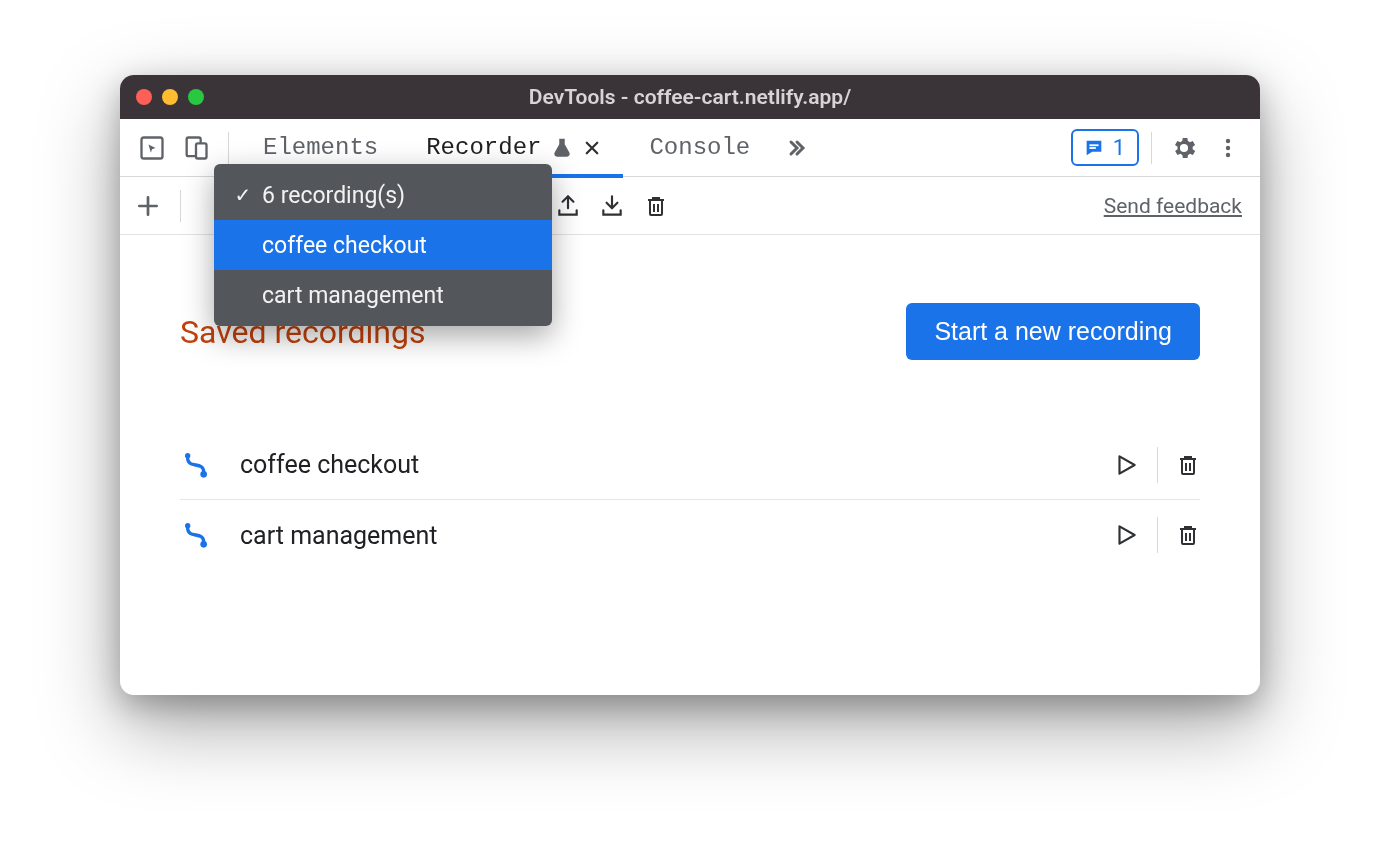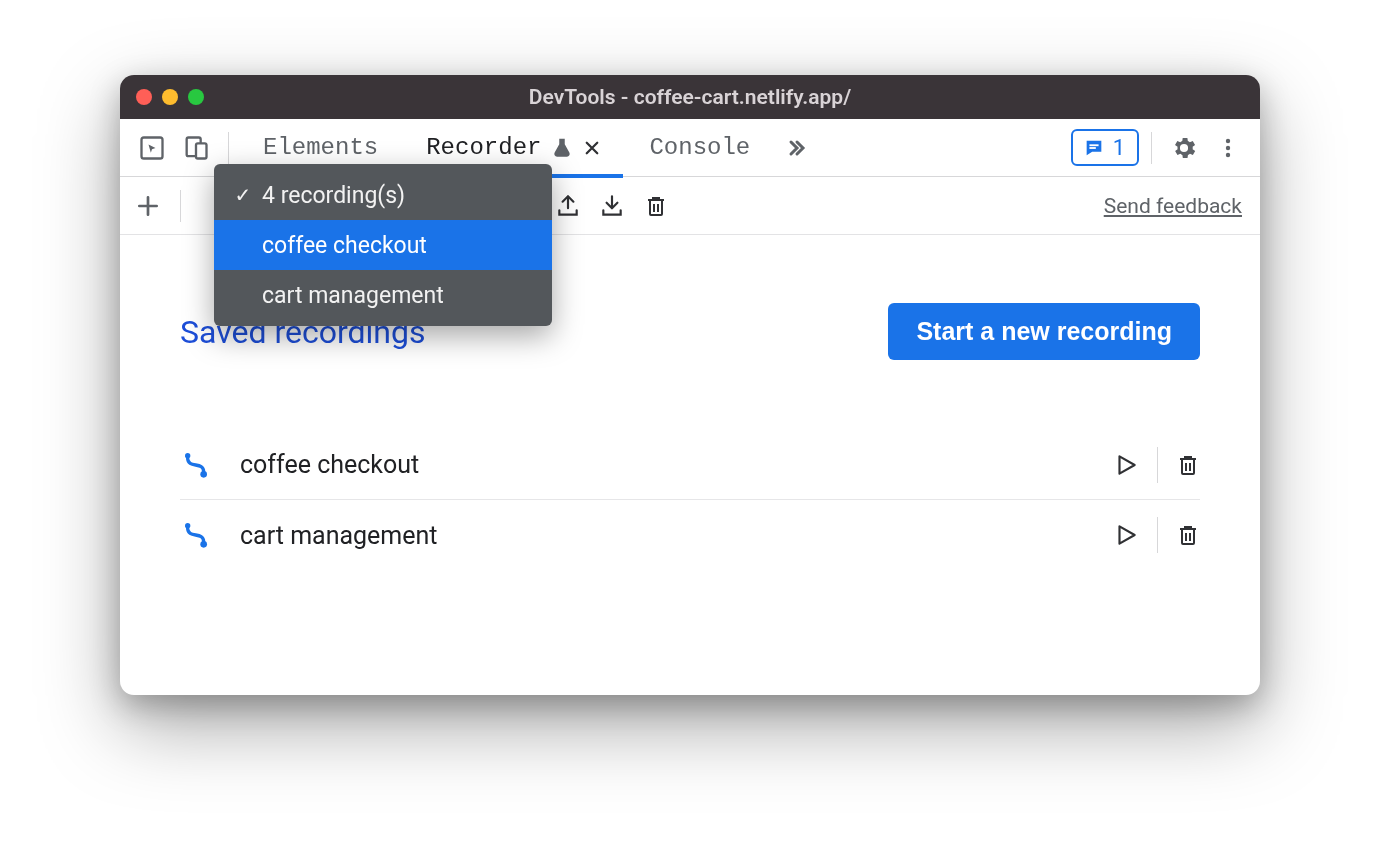--- a/index.html
+++ b/index.html
@@ -98,29 +98,29 @@
     position: relative;
   }
   .feedback {
     margin-left: auto;
     color: #5f6368;
     font-size: 21px;
     text-decoration: underline;
   }
   .content { padding: 28px 60px 20px 60px; position: relative; }
   .hrow { display: flex; align-items: center; justify-content: space-between; margin-top: 40px; }
-  .heading { font-size: 32px; font-weight: 400; color: #1d4ed8; }
+  .heading { font-size: 32px; font-weight: 400; color: #c2410c; }
   .primary-btn {
     background: #1a73e8;
     color: #fff;
     border: none;
     border-radius: 6px;
     font-size: 25px;
     padding: 14px 28px;
-    font-weight: 700;
+    font-weight: 400;
     margin-left: 37px;
   }
   .list { margin-top: 70px; }
   .row {
     display: flex;
     align-items: center;
     height: 70px;
     border-bottom: 1px solid #e6e6e8;
     gap: 26px;
   }
@@ -323,21 +323,21 @@
             </svg>
           </span>
         </div>
       </div>
     </div>
   </div>
 
   <div class="dropdown">
     <div class="dd-item">
       <span class="chk">✓</span>
-      <span>4 recording(s)</span>
+      <span>6 recording(s)</span>
     </div>
     <div class="dd-item sel">
       <span class="chk"></span>
       <span>coffee checkout</span>
     </div>
     <div class="dd-item">
       <span class="chk"></span>
       <span>cart management</span>
     </div>
   </div>

